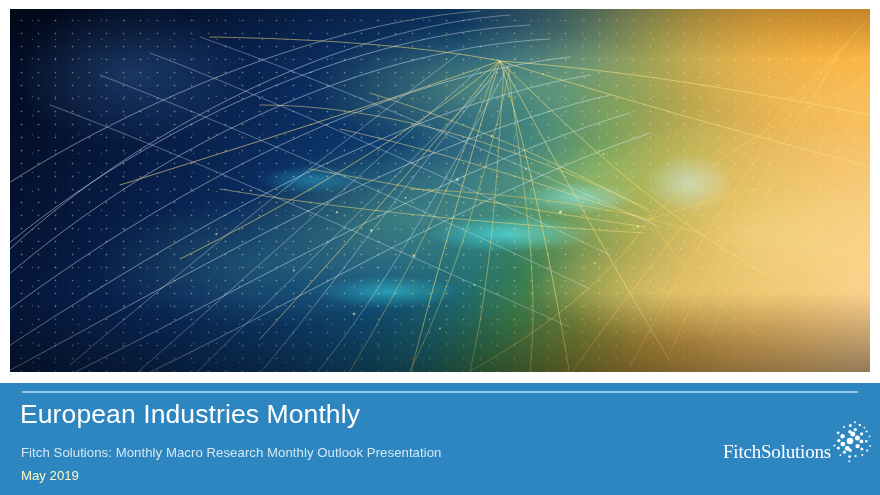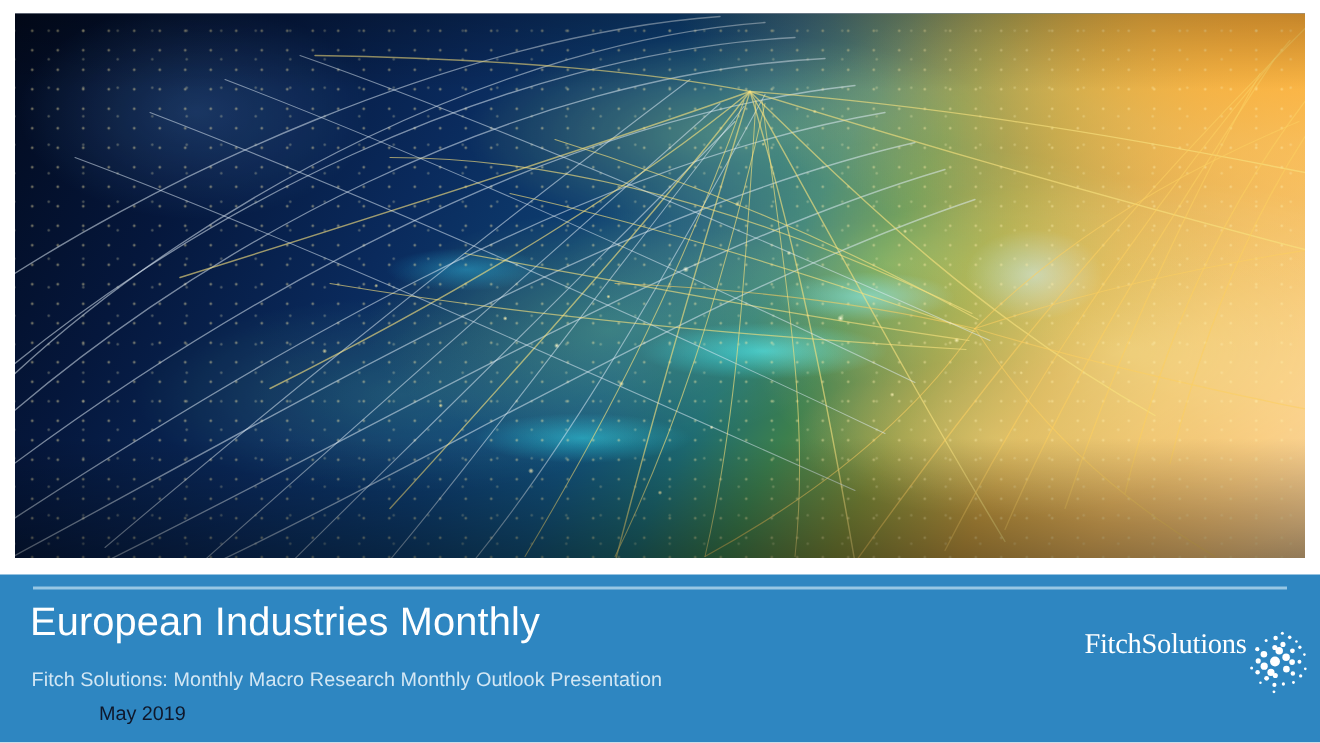--- a/index.html
+++ b/index.html
@@ -165,34 +165,33 @@
     color: #d3e7f4;
     font-weight: 400;
     letter-spacing: 0.05px;
     white-space: nowrap;
   }
   #date {
     position: absolute;
     left: 21px;
     top: 85px;
     font-size: 13.2px;
-    color: #0f172a;
+    color: #fef9c3;
     font-weight: 400;
     white-space: nowrap;
-    margin-left: 45px;
   }
 
   
   #logo {
     position: absolute;
     right: 8px;
     top: 36px;
     height: 44px;
     display: flex;
-    align-items: flex-start;
+    align-items: flex-end;
   }
   #logo-word {
     font-family: "Liberation Serif", "DejaVu Serif", serif;
     font-size: 19px;
     color: #ffffff;
     letter-spacing: -0.2px;
     white-space: nowrap;
   }
   #logo-mark {
     margin-left: -3px;

